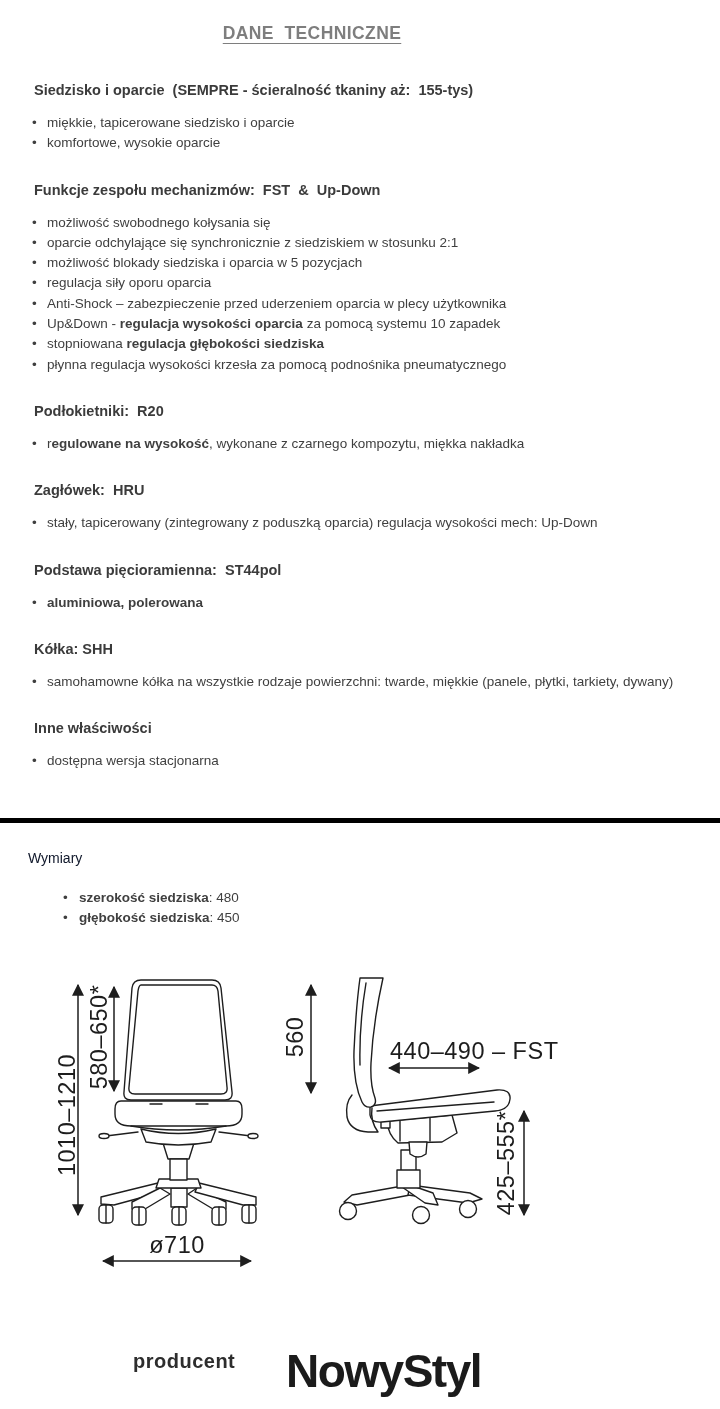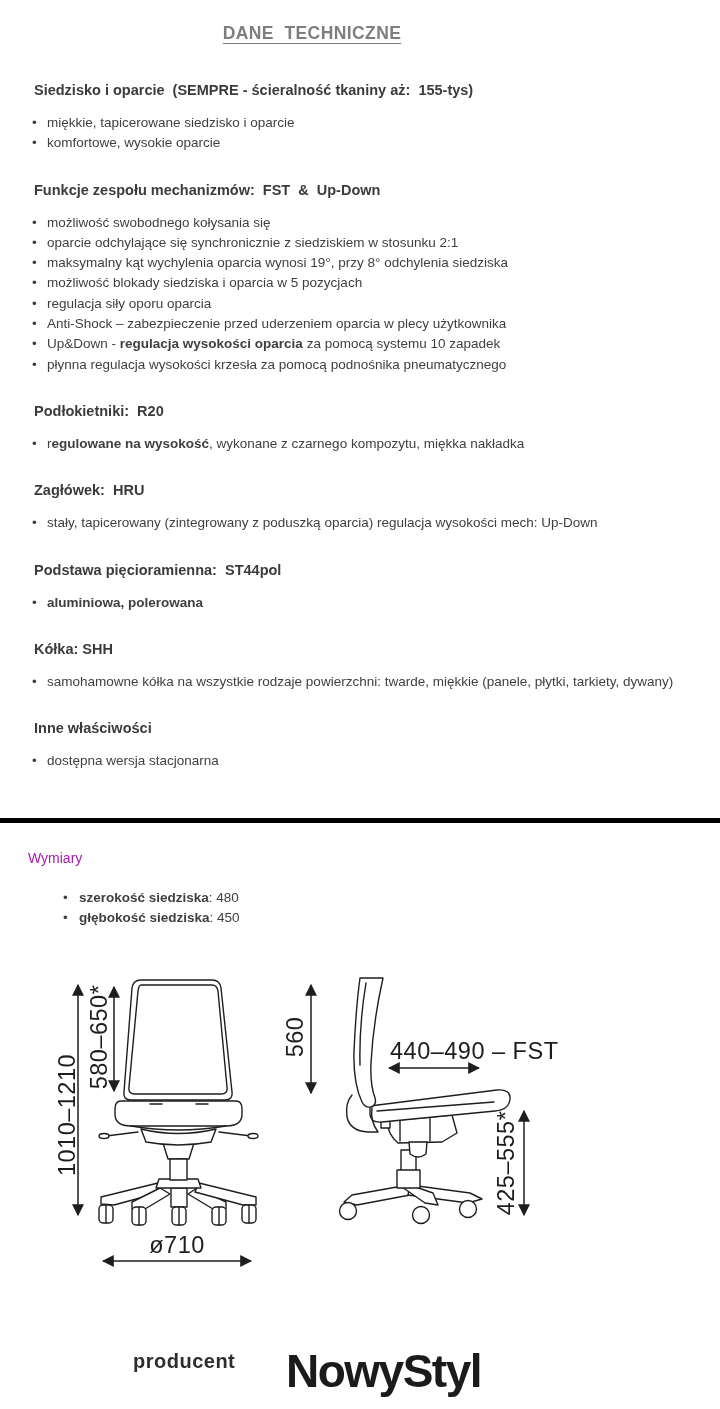--- a/index.html
+++ b/index.html
@@ -11,21 +11,21 @@
   .sections{position:absolute;top:81px;left:31px;width:681px;}
   .section{margin:0 0 27px 3px;}
   .section-heading{font-size:14.5px;font-weight:bold;line-height:19px;color:#3b3b3b;white-space:pre-wrap;}
   .section ul{list-style:none;margin:13px 0 0 0;padding:0;}
   .section li{position:relative;padding-left:13px;font-size:13.5px;line-height:20.3px;
               color:#3f3f3f;white-space:nowrap;}
   .section li::before, .wym li::before{content:"\2022";position:absolute;left:-2px;top:0;}
   .b{font-weight:bold;}
   .divider{position:absolute;top:818px;left:0;width:720px;height:5px;background:#000;}
   .wym{position:absolute;top:850px;left:28px;}
-  .wym-label{font-size:14px;line-height:16px;color:#a21caf;}
+  .wym-label{font-size:14px;line-height:16px;color:#0f172a;}
   .wym ul{list-style:none;margin:22px 16px 0 37px;padding:0;}
   .wym li{position:relative;padding-left:14px;font-size:13.5px;line-height:20.3px;
           color:#3f3f3f;white-space:nowrap;}
   .diagram{position:absolute;top:975px;left:0;}
   .art{fill:#fff;stroke:#1e1e1e;stroke-width:1.4;stroke-linejoin:round;stroke-linecap:round;}
   .artline{fill:none;stroke:#1e1e1e;stroke-width:1.4;stroke-linejoin:round;stroke-linecap:round;}
   .dline{fill:none;stroke:#1e1e1e;stroke-width:1.5;}
   .dim{font-family:"Liberation Sans","DejaVu Sans",sans-serif;font-size:23.5px;
        fill:#1d1d1d;letter-spacing:.5px;}
   .producent{position:absolute;top:1334px;left:133px;font-size:20px;font-weight:bold;
@@ -46,25 +46,25 @@
         <ul>
           <li><span>miękkie, tapicerowane siedzisko i oparcie</span></li>
           <li><span>komfortowe, wysokie oparcie</span></li>
         </ul>
       </div>
       <div class="section">
         <div class="section-heading">Funkcje zespołu mechanizmów:  FST  &amp;  Up-Down</div>
         <ul>
           <li><span>możliwość swobodnego kołysania się</span></li>
           <li><span>oparcie odchylające się synchronicznie z siedziskiem w stosunku 2:1</span></li>
-          <li><span>maksymalny kąt wychylenia oparcia wynosi 19°, przy 8° odchylenia siedziska</span></li>
           <li><span>możliwość blokady siedziska i oparcia w 5 pozycjach</span></li>
           <li><span>regulacja siły oporu oparcia</span></li>
           <li><span>Anti-Shock – zabezpieczenie przed uderzeniem oparcia w plecy użytkownika</span></li>
           <li><span>Up&amp;Down - </span><span class="b">regulacja wysokości oparcia</span><span> za pomocą systemu 10 zapadek</span></li>
+          <li><span>stopniowana </span><span class="b">regulacja głębokości siedziska</span></li>
           <li><span>płynna regulacja wysokości krzesła za pomocą podnośnika pneumatycznego</span></li>
         </ul>
       </div>
       <div class="section">
         <div class="section-heading">Podłokietniki:  R20</div>
         <ul>
           <li><span>r</span><span class="b">egulowane na wysokość</span><span>, wykonane z czarnego kompozytu, miękka nakładka</span></li>
         </ul>
       </div>
       <div class="section">

